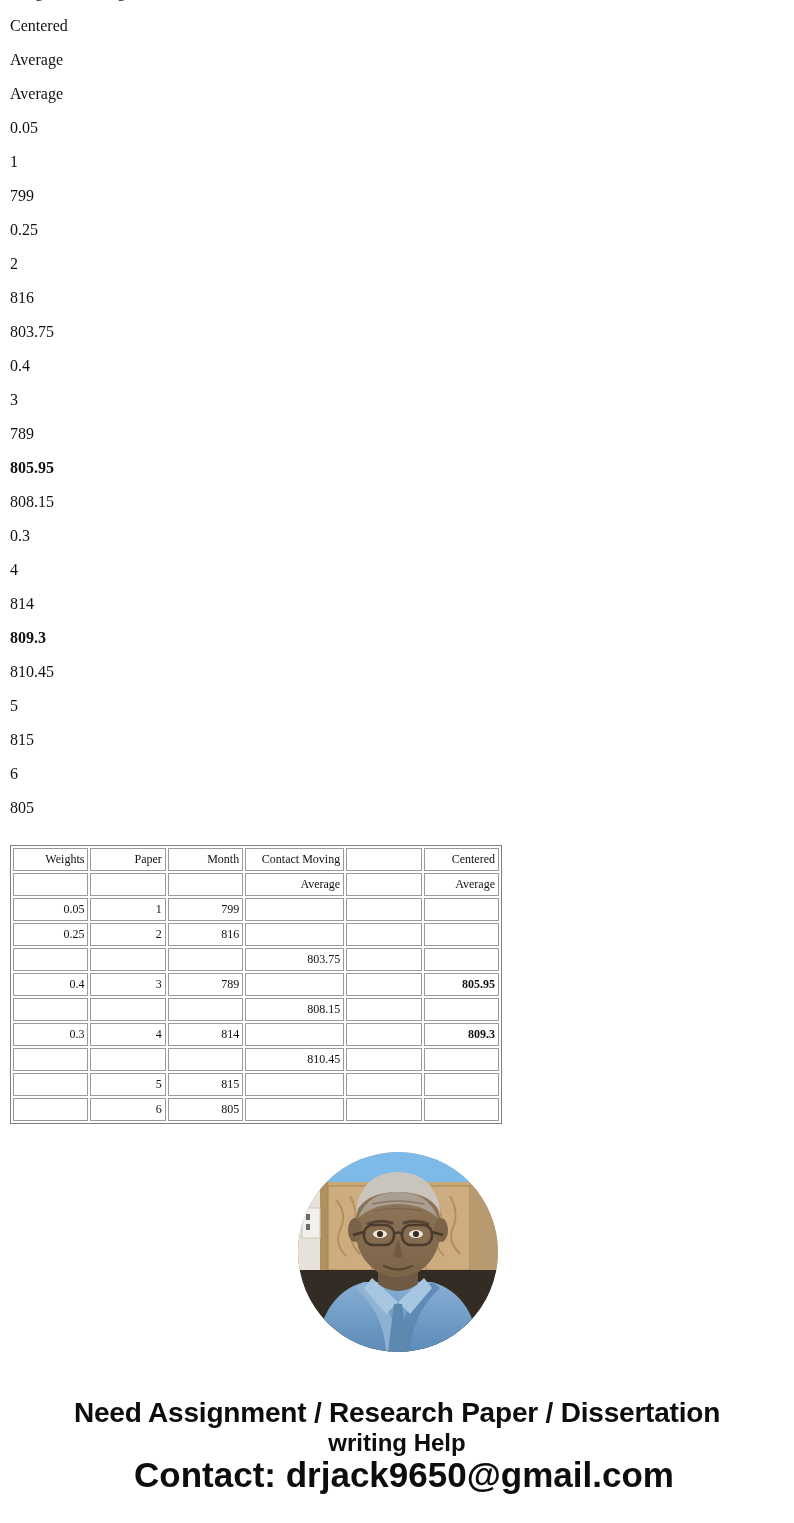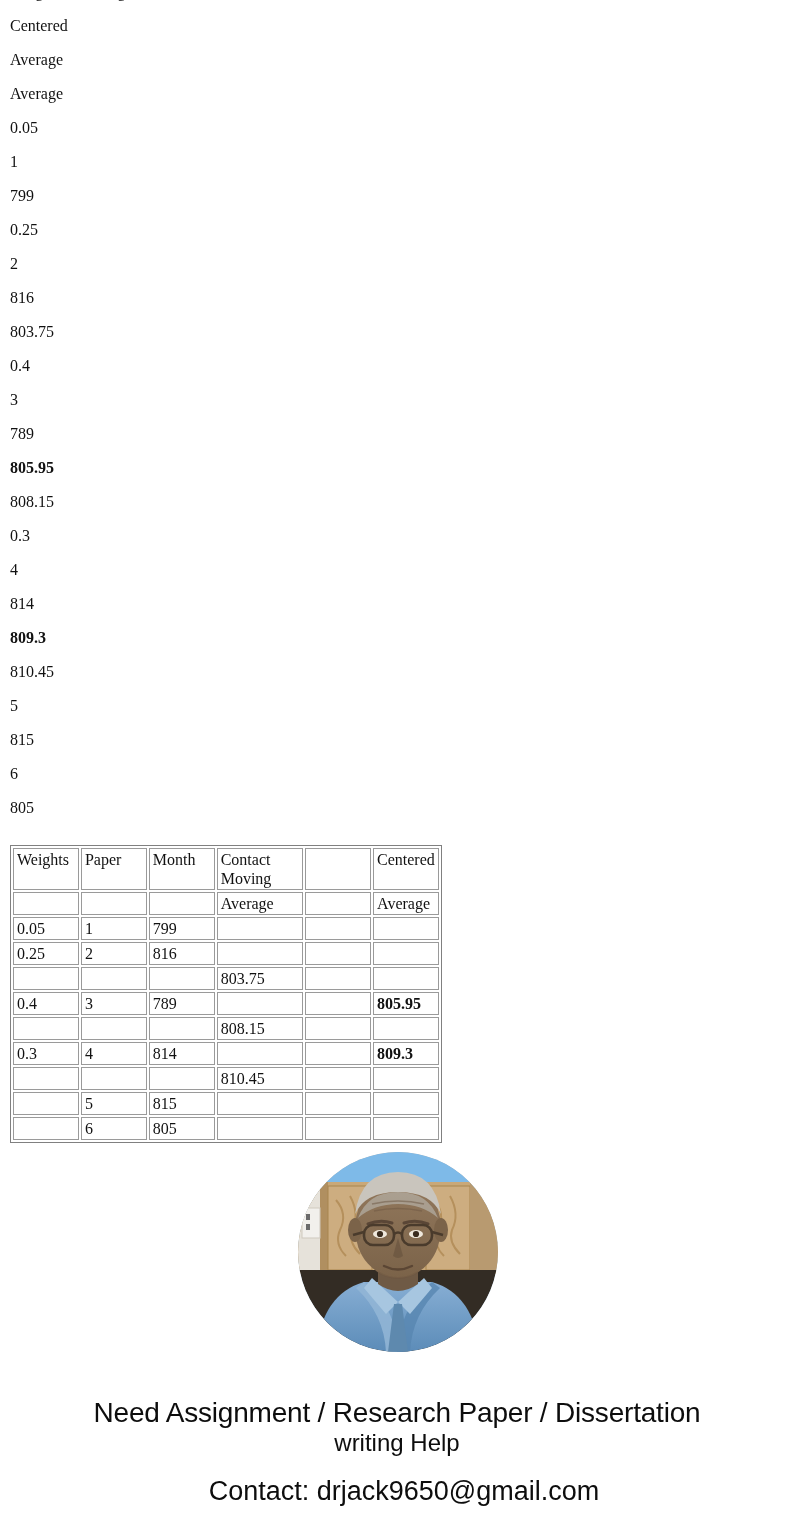--- a/index.html
+++ b/index.html
@@ -40,24 +40,25 @@
   #wma-table-wrap {
     position: absolute;
     left: 10px;
     top: 845px;
     width: 432px;
   }
   table.wma {
     border-collapse: separate;
     border-spacing: 2px;
     border: 1px solid #808080;
-    width: 432px;
+    width: 492px;
     table-layout: fixed;
     font-family: "Liberation Serif", "DejaVu Serif", serif;
-    font-size: 16px;
+    font-size: 12px;
+    text-align: right;
   }
   table.wma td {
     border: 1px solid #9a9a9a;
     padding: 1px 3px;
     vertical-align: top;
     line-height: 19px;
     height: 19px;
     color: #111111;
     overflow: hidden;
   }
@@ -84,36 +85,36 @@
   #profile-photo svg { display: block; }
 
   
   #promo {
     position: absolute;
     left: 0;
     top: 1398px;
     width: 794px;
     text-align: center;
     font-family: "Liberation Sans", "DejaVu Sans", sans-serif;
-    font-weight: normal;
+    font-weight: bold;
     color: #0d0d0d;
   }
   #promo .promo-line-1 {
     font-size: 28px;
     line-height: 30px;
     letter-spacing: -0.2px;
   }
   #promo .promo-line-2 {
     font-size: 24px;
     line-height: 30px;
   }
   #promo .promo-line-3 {
-    font-size: 27px;
+    font-size: 35px;
     line-height: 32px;
-    margin-top: 17px;
+    margin-top: 1px;
     padding-left: 14px;
   }
 </style>
 </head>
 <body>
 
 <div id="text-flow">
     <div class="flow-line">Weighted Moving</div>
     <div class="flow-line">Centered</div>
     <div class="flow-line">Average</div>

